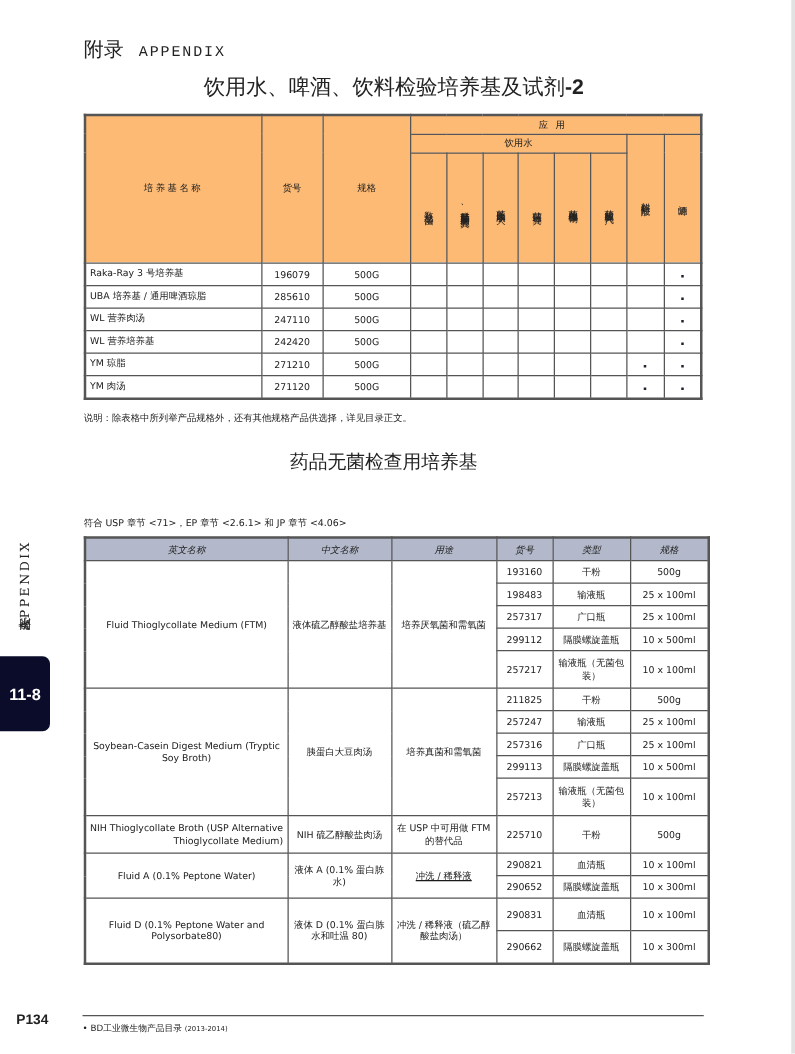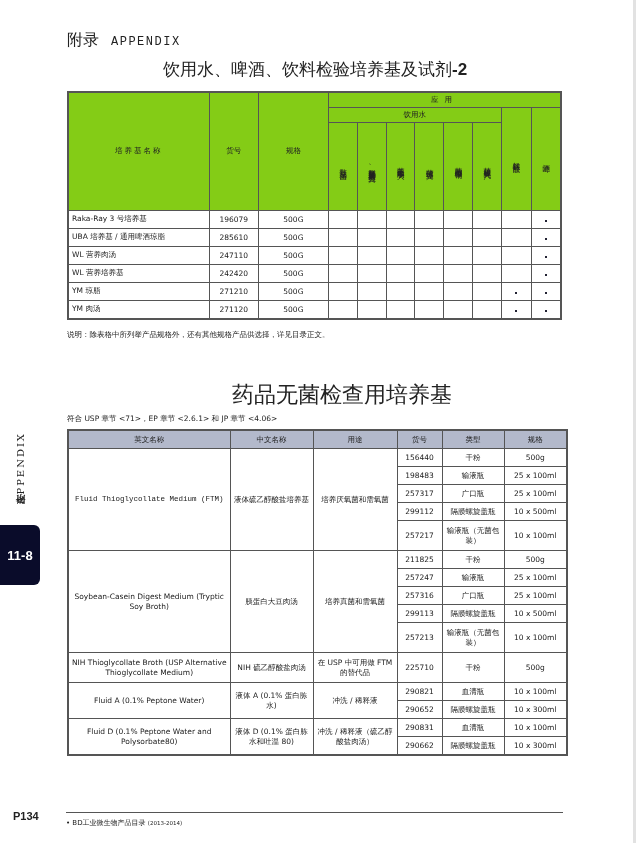--- a/index.html
+++ b/index.html
@@ -6,30 +6,30 @@
   body { width:636px; height:843px; position:relative; overflow:hidden;
          font-family:"DejaVu Sans", "Liberation Sans", sans-serif; color:#1a1a1a; }
   .right-edge { position:absolute; left:633px; top:0; width:3px; height:843px; background:#e2e2e2; }
   .header-label { position:absolute; left:67px; top:30px; font-family:"DejaVu Serif", serif; font-size:16px; color:#222; }
   .header-label .en { font-family:"Liberation Mono", monospace; font-size:12px; letter-spacing:1.5px; margin-left:12px; }
   .title1 { position:absolute; left:163px; top:58px; font-family:"DejaVu Serif", serif; font-size:17px; color:#222; white-space:nowrap; }
   .title1 b { font-family:"Liberation Sans", sans-serif; font-weight:bold; }
   table { border-collapse:collapse; position:absolute; table-layout:fixed; }
   td, th { border:1px solid #555; padding:0; text-align:center; vertical-align:middle; font-weight:normal; }
   #t1 { left:67px; top:91px; width:495px; font-size:7.5px; border:2px solid #555; }
-  #t1 th { background:#84cc16; color:#222;margin-top:15px; }
+  #t1 th { background:#fdba74; color:#222;margin-top:15px; }
   #t1 td { height:17px; background:#fff; }
   #t1 td.name { text-align:left; padding-left:3px; font-size:7.5px; }
   .vert { writing-mode:vertical-rl; text-orientation:upright; letter-spacing:-1px; line-height:1.05; margin:auto; font-size:7.5px; }
   .dot { display:inline-block; width:2px; height:2px; background:#223; }
   .note { position:absolute; left:67px; top:330px; font-size:7.5px; color:#222; }
-  .title2 { position:absolute; left:232px; top:380px; font-family:"DejaVu Serif", serif; font-size:22px; color:#222; }
+  .title2 { position:absolute; left:232px; top:360px; font-family:"DejaVu Serif", serif; font-size:15px; color:#222; }
   .compliance { position:absolute; left:67px; top:414px; font-size:7.5px; color:#222; }
   #t2 { left:67px; top:429px; width:499px; font-size:7.5px; border:2px solid #555; }
-  #t2 th { background:#b3b9cb; height:17px; color:#222; }
+  #t2 th { background:#b3b9cb; height:17px; color:#222;font-style:italic; }
   #t2 td { background:#fff; height:17px; line-height:1.25; }
   .side-text { position:absolute; left:14px; top:403px; width:20px; height:110px; writing-mode:vertical-rl; transform:rotate(180deg);
                font-family:"DejaVu Serif", serif; font-size:10px; letter-spacing:2px; color:#222; text-align:left; }
   .side-tab { position:absolute; left:0; top:525px; width:40px; height:60px; background:#0a0c2a; border-radius:0 6px 6px 0;
               color:#fff; font-family:"Liberation Sans", sans-serif; font-weight:bold; font-size:13px; display:flex; align-items:center; justify-content:center; }
   .page-num { position:absolute; left:13px; top:810px; font-family:"Liberation Sans", sans-serif; font-weight:bold; font-size:11px; color:#222; }
   .footer-line { position:absolute; left:66px; top:812px; width:497px; height:1px; background:#555; }
   .footer-text { position:absolute; left:66px; top:818px; font-size:7px; color:#222; }
   .footer-text .yr { font-size:5.5px; }
 </style>
@@ -198,24 +198,24 @@
       <th>英文名称</th>
       <th>中文名称</th>
       <th>用途</th>
       <th>货号</th>
       <th>类型</th>
       <th>规格</th>
     </tr>
   </thead>
   <tbody id="t2-body">
       <tr>
-        <td rowspan="5" style="padding: 2px 3px; font-family: Liberation Mono, monospace;">Fluid Thioglycollate Medium (FTM)</td>
+        <td rowspan="5" style="padding: 2px 3px;">Fluid Thioglycollate Medium (FTM)</td>
         <td rowspan="5" style="padding: 2px 3px;">液体硫乙醇酸盐培养基</td>
         <td rowspan="5" style="padding: 0px 3px;">培养厌氧菌和需氧菌</td>
-        <td>156440</td>
+        <td>193160</td>
         <td>干粉</td>
         <td>500g</td>
       </tr>
       <tr>
         <td>198483</td>
         <td>输液瓶</td>
         <td>25 x 100ml</td>
       </tr>
       <tr>
         <td>257317</td>
@@ -254,42 +254,42 @@
         <td>299113</td>
         <td>隔膜螺旋盖瓶</td>
         <td>10 x 500ml</td>
       </tr>
       <tr style="height: 30px;">
         <td>257213</td>
         <td>输液瓶（无菌包装）</td>
         <td>10 x 100ml</td>
       </tr>
       <tr style="height: 30px;">
-        <td rowspan="1" style="padding: 0px 3px;">NIH Thioglycollate Broth (USP Alternative Thioglycollate Medium)</td>
+        <td rowspan="1" style="padding: 0px 3px; text-align: right;">NIH Thioglycollate Broth (USP Alternative Thioglycollate Medium)</td>
         <td rowspan="1" style="padding: 0px 3px;">NIH 硫乙醇酸盐肉汤</td>
         <td rowspan="1" style="padding: 0px 3px;">在 USP 中可用做 FTM 的替代品</td>
         <td>225710</td>
         <td>干粉</td>
         <td>500g</td>
       </tr>
       <tr>
         <td rowspan="2" style="padding: 0px 3px;">Fluid A (0.1% Peptone Water)</td>
         <td rowspan="2" style="padding: 0px 3px;">液体 A (0.1% 蛋白胨水)</td>
-        <td rowspan="2" style="padding: 0px 3px;">冲洗 / 稀释液</td>
+        <td rowspan="2" style="padding: 0px 3px; text-decoration: underline;">冲洗 / 稀释液</td>
         <td>290821</td>
         <td>血清瓶</td>
         <td>10 x 100ml</td>
       </tr>
       <tr>
         <td>290652</td>
         <td>隔膜螺旋盖瓶</td>
         <td>10 x 300ml</td>
       </tr>
       <tr>
-        <td rowspan="2" style="padding: 0px 3px;">Fluid D (0.1% Peptone Water and Polysorbate80)</td>
+        <td rowspan="2" style="padding: 16px 3px;">Fluid D (0.1% Peptone Water and Polysorbate80)</td>
         <td rowspan="2" style="padding: 0px 3px;">液体 D (0.1% 蛋白胨水和吐温 80)</td>
         <td rowspan="2" style="padding: 0px 3px;">冲洗 / 稀释液（硫乙醇酸盐肉汤）</td>
         <td>290831</td>
         <td>血清瓶</td>
         <td>10 x 100ml</td>
       </tr>
       <tr>
         <td>290662</td>
         <td>隔膜螺旋盖瓶</td>
         <td>10 x 300ml</td>

